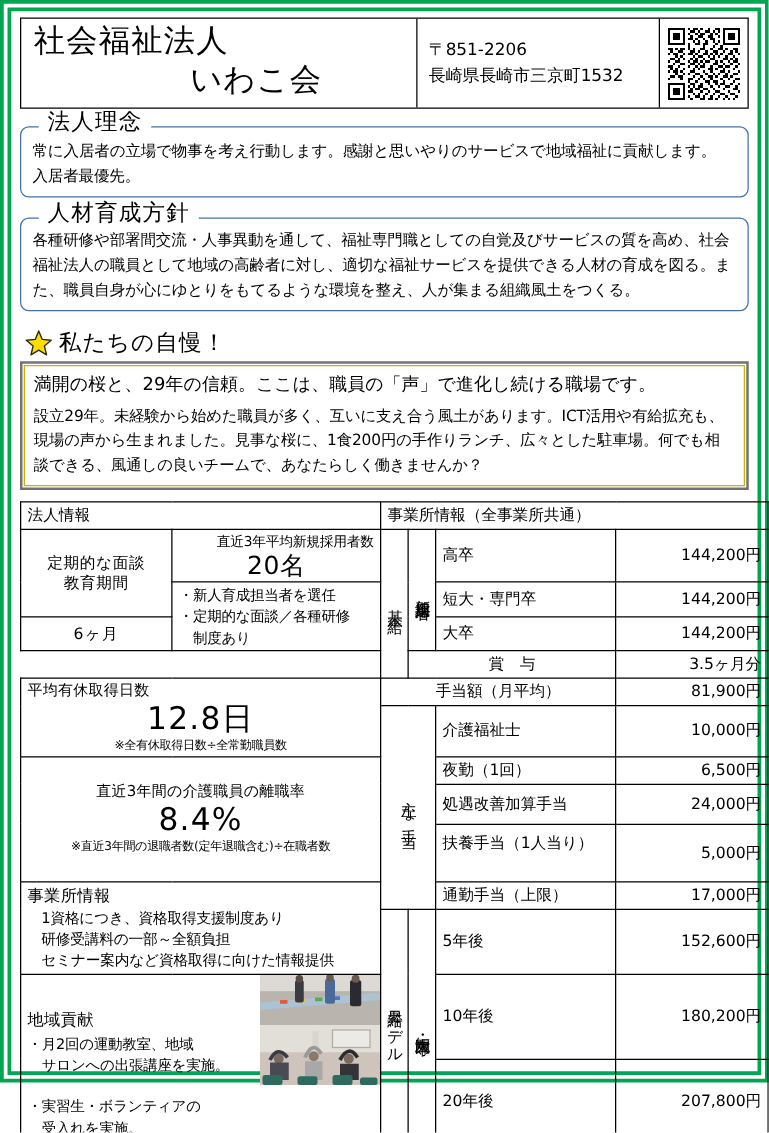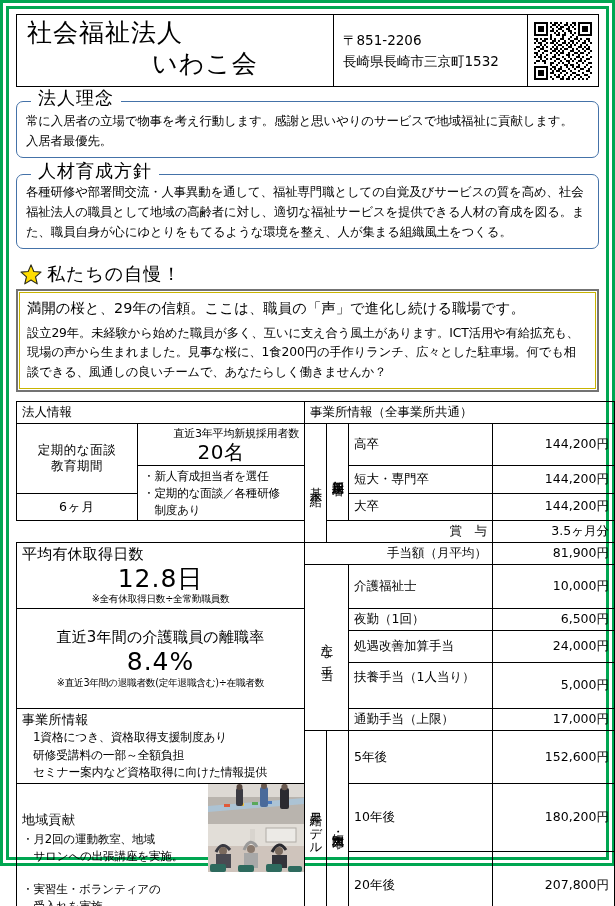--- a/index.html
+++ b/index.html
@@ -96,40 +96,40 @@
     flex: 0 0 auto;
   }
   table.main td, table.main th {
     border: 1px solid #000;
     font-weight: normal;
     vertical-align: middle;
     padding: 2px 5px;
     font-size: 12.5px;
   }
   .sect-head { text-align: left; font-size: 13px; padding: 3px 0; }
-  .ctr { text-align: right; }
+  .ctr { text-align: center; }
   .rt { text-align: right; padding-right: 8px; }
   .vlabel {
     writing-mode: vertical-rl;
     text-orientation: upright;
     text-align: center;
     letter-spacing: 2px;
     padding: 2px 0;
     white-space: nowrap;
   }
   .vsmall { font-size: 11px; letter-spacing: 1px; }
   .vtiny  { font-size: 9.5px; letter-spacing: 0.5px; }
   .vbig   { font-size: 15px; letter-spacing: 4px; }
 
   .lbl-2line { text-align: center; font-size: 14.5px; line-height: 1.3; letter-spacing: 0.5px; }
   .cap-sm { font-size: 11px; text-align: right; letter-spacing: -0.2px; }
   .num-xl { font-size: 20px; text-align: center; letter-spacing: 0.5px; line-height: 1.1; }
   .num-xxl { font-size: 25px; text-align: center; letter-spacing: 1px; line-height: 1.15; }
   .bullets { font-size: 11.6px; line-height: 1.44; letter-spacing: -0.2px; }
-  .statlbl { font-size: 15px; letter-spacing: 0.2px; line-height: 1.3; }
+  .statlbl { font-size: 12px; letter-spacing: 0.2px; line-height: 1.3; }
   .note { font-size: 9.7px; text-align: center; letter-spacing: -0.3px; }
   .note-c { font-size: 9.7px; text-align: center; letter-spacing: -0.3px; }
   .qual-title { font-size: 13px; letter-spacing: 0.3px; }
   .qual-lines { font-size: 11.8px; line-height: 1.45; padding-left: 11px; letter-spacing: -0.2px; }
   .contrib-title { font-size: 13px; letter-spacing: 0.3px; padding-bottom: 2px; margin-top: 24px; }
   .contrib-lines { font-size: 11.6px; line-height: 1.45; letter-spacing: -0.2px; }
   .msg-title { font-size: 13px; letter-spacing: 0.3px; }
   .msg-body { font-size: 11.8px; line-height: 1.5; letter-spacing: -0.2px; }
 
   .photo-cell { padding: 0; width: 96px; vertical-align: top; }

